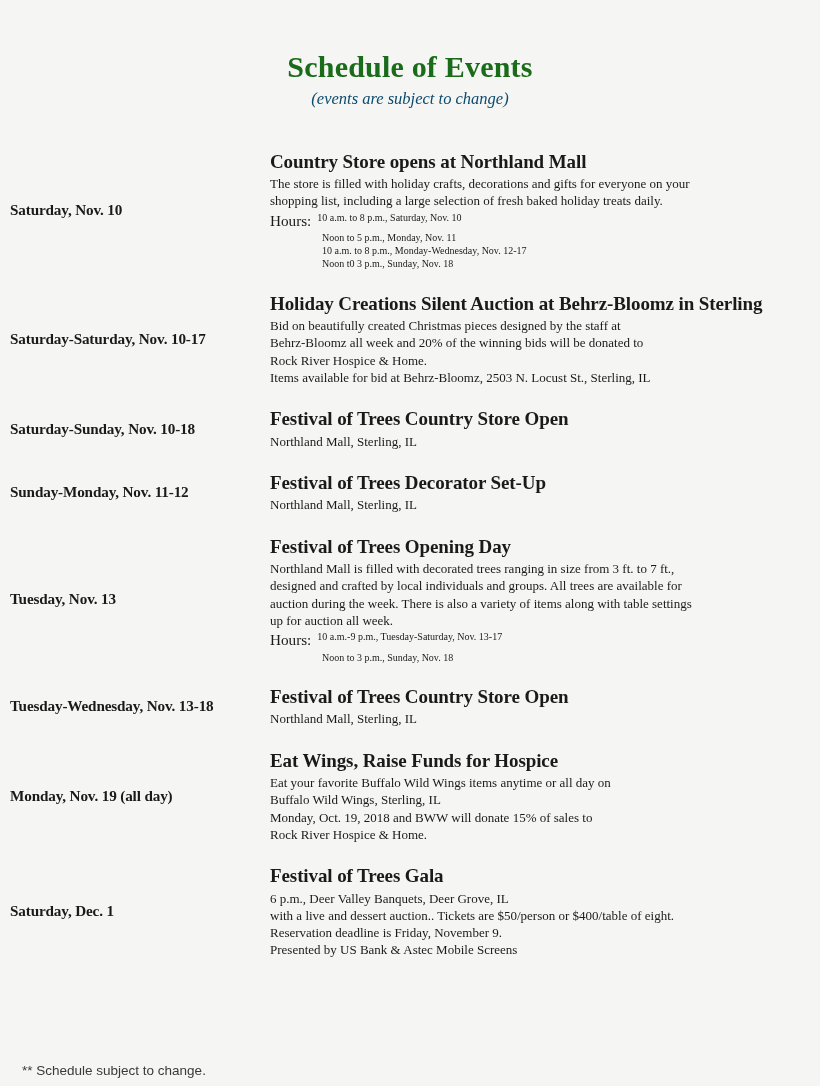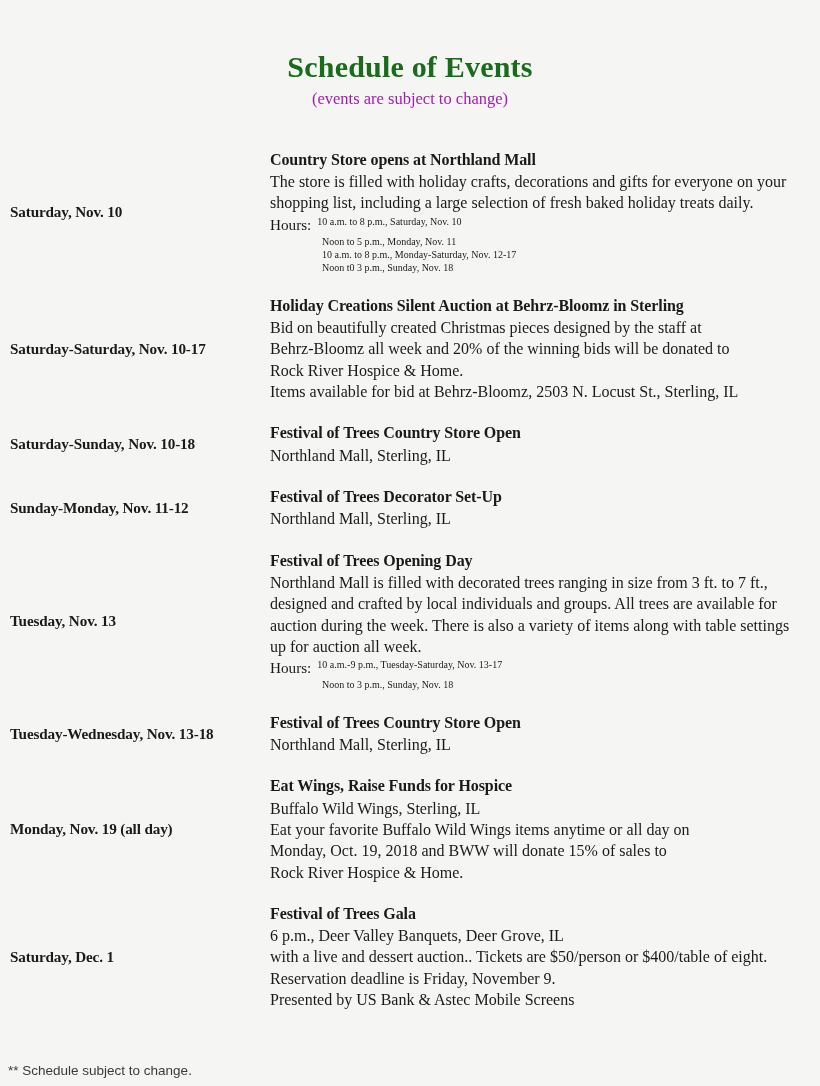--- a/index.html
+++ b/index.html
@@ -29,22 +29,23 @@
   }
   .doc-title {
     font-size: 30px;
     font-weight: bold;
     color: #1a6b1a;
     letter-spacing: 0.2px;
     line-height: 1.12;
     margin: 0;
   }
   .doc-subtitle {
+    font-style: italic;
     font-size: 16.5px;
-    color: #a21caf;
+    color: #0c4a6e;
     margin: 6px 0 0 0;
     line-height: 1.15;
   }
 
   
   .schedule {
     margin-top: 40px;
     padding: 0 8px 0 10px;
   }
   .event {
@@ -64,27 +65,27 @@
     white-space: nowrap;
     letter-spacing: -0.15px;
   }
   .event-body {
     flex: 1 1 auto;
     min-width: 0;
     padding-left: 2px;
   }
   .event-title {
     font-weight: bold;
-    font-size: 16px;
+    font-size: 19px;
     line-height: 1.34;
     margin: 0 0 1px 0;
     letter-spacing: -0.1px;
   }
   .event-line {
-    font-size: 16px;
+    font-size: 13px;
     line-height: 1.33;
     margin: 0;
   }
 
   
   .hours-block { margin-top: 1px; }
   .hours-row {
     display: flex;
     align-items: flex-start;
     font-size: 15.2px;
@@ -101,21 +102,21 @@
   .hours-item {
     font-size: 10px;
     line-height: 1.33;
     margin: 0;
   }
   .hours-indent { margin-left: 52px; }
 
   
   .footer-note {
     position: absolute;
-    left: 8px;
+    left: 22px;
     bottom: 26px;
     font-family: "Liberation Sans", "DejaVu Sans", sans-serif;
     font-size: 13.5px;
     color: #3a3a3a;
     line-height: 1.3;
   }
 </style>
 </head>
 <body>
 
@@ -132,21 +133,21 @@
         <div class="event-body">
           <div class="event-title">Country Store opens at Northland Mall</div>
           <div class="event-line">The store is filled with holiday crafts, decorations and gifts for everyone on your</div>
           <div class="event-line">shopping list, including a large selection of fresh baked holiday treats daily.</div>
           <div class="hours-block">
             <div class="hours-row">
               <div class="hours-label">Hours:</div>
               <div class="hours-list hours-item">10 a.m. to 8 p.m., Saturday, Nov. 10</div>
             </div>
             <div class="hours-item hours-indent">Noon to 5 p.m., Monday, Nov. 11</div>
-            <div class="hours-item hours-indent">10 a.m. to 8 p.m., Monday-Saturday, Nov. 12-17</div>
+            <div class="hours-item hours-indent">10 a.m. to 8 p.m., Monday-Wednesday, Nov. 12-17</div>
             <div class="hours-item hours-indent">Noon t0 3 p.m., Sunday, Nov. 18</div>
           </div>
         </div>
       </div>
       <div class="event">
         <div class="event-date">Saturday-Saturday, Nov. 10-17</div>
         <div class="event-body">
           <div class="event-title">Holiday Creations Silent Auction at Behrz-Bloomz in Sterling</div>
           <div class="event-line">Bid on beautifully created Christmas pieces designed by the staff at</div>
           <div class="event-line">Behrz-Bloomz all week and 20% of the winning bids will be donated to</div>
@@ -189,22 +190,22 @@
         <div class="event-date">Tuesday-Wednesday, Nov. 13-18</div>
         <div class="event-body">
           <div class="event-title">Festival of Trees Country Store Open</div>
           <div class="event-line">Northland Mall, Sterling, IL</div>
         </div>
       </div>
       <div class="event">
         <div class="event-date">Monday, Nov. 19 (all day)</div>
         <div class="event-body">
           <div class="event-title">Eat Wings, Raise Funds for Hospice</div>
+          <div class="event-line">Eat your favorite Buffalo Wild Wings items anytime or all day on</div>
           <div class="event-line">Buffalo Wild Wings, Sterling, IL</div>
-          <div class="event-line">Eat your favorite Buffalo Wild Wings items anytime or all day on</div>
           <div class="event-line">Monday, Oct. 19, 2018 and BWW will donate 15% of sales to</div>
           <div class="event-line">Rock River Hospice &amp; Home.</div>
         </div>
       </div>
       <div class="event">
         <div class="event-date">Saturday, Dec. 1</div>
         <div class="event-body">
           <div class="event-title">Festival of Trees Gala</div>
           <div class="event-line">6 p.m., Deer Valley Banquets, Deer Grove, IL</div>
           <div class="event-line">with a live and dessert auction.. Tickets are $50/person or $400/table of eight.</div>

